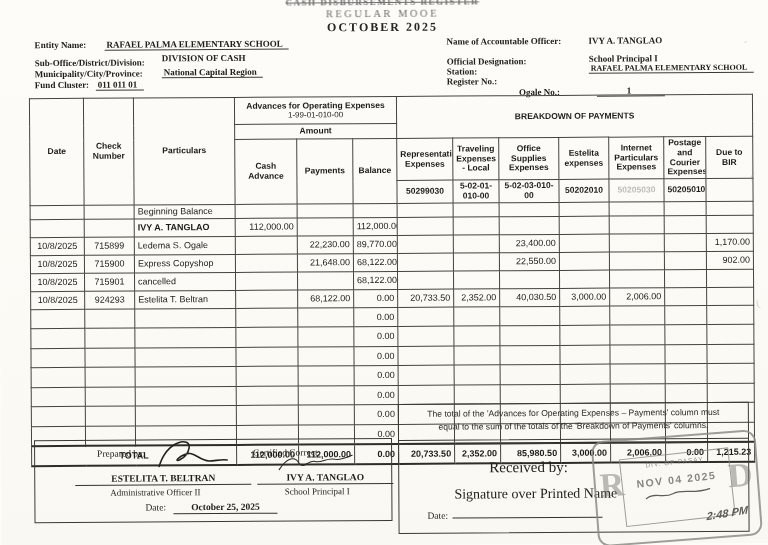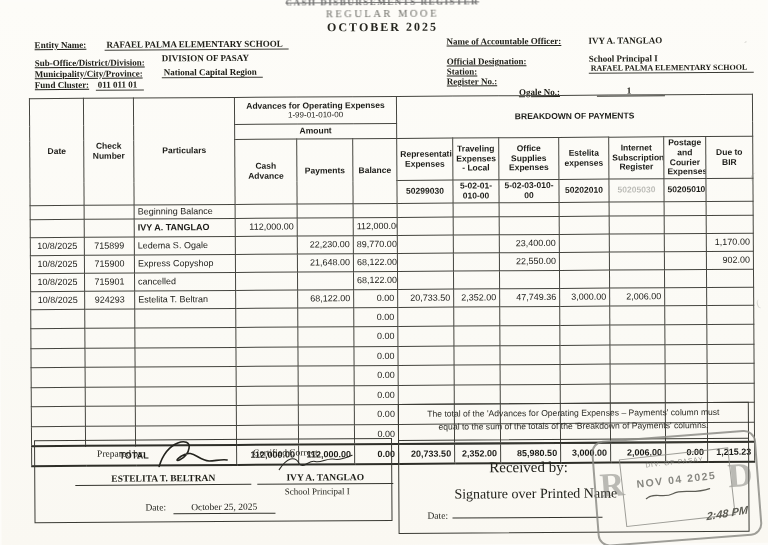--- a/index.html
+++ b/index.html
@@ -10,21 +10,21 @@
 
   
   .title-faded{position:absolute;top:-3px;left:0;width:100%;text-align:center;
       font-weight:bold;font-size:9px;letter-spacing:1.5px;color:#6f6f6f;
       text-decoration:line-through;filter:blur(0.7px);}
   .subtitle{position:absolute;top:8px;left:0;width:100%;text-align:center;
       font-size:10.5px;letter-spacing:2.5px;color:#70706a;filter:blur(0.4px);}
   .period{position:absolute;top:20px;left:0;width:100%;text-align:center;
       font-weight:bold;font-size:12px;letter-spacing:2px;color:#26261f;}
 
-  .lbl{position:absolute;font-weight:bold;font-size:9px;color:#22221c;white-space:nowrap;text-decoration:underline;}
+  .lbl{position:absolute;font-weight:bold;font-size:9px;color:#22221c;white-space:nowrap;}
   .val{position:absolute;font-weight:bold;font-size:9px;color:#21211a;white-space:nowrap;}
   .u{border-bottom:1px solid #3b3b35;padding:0 6px 0 2px;}
 
   
   table.reg{position:absolute;left:30px;top:96px;width:718px;border-collapse:collapse;
       table-layout:fixed;font-family:"Liberation Sans", sans-serif;}
   table.reg th, table.reg td{border:1px solid #45453f;padding:1px 3px;
       color:#1c1c18;overflow:hidden;}
   table.reg thead th{font-weight:bold;text-align:center;font-size:8.5px;line-height:1.15;}
   th.bd-name{font-size:7.6px;font-weight:bold;}
@@ -52,21 +52,21 @@
   .prep-box{position:absolute;left:33px;top:438px;width:356px;height:81px;
       border:1.5px solid #3a3a34;}
   .recv-box{position:absolute;left:397px;top:440px;width:349px;height:92px;
       border:1.5px solid #3a3a34;}
   .sig-label{position:absolute;font-size:9.5px;color:#22221c;}
   .sig-name{position:absolute;font-weight:bold;font-size:9.5px;color:#1d1d17;
       border-bottom:1.3px solid #33332d;text-align:center;padding:0 8px 1px 8px;}
   .sig-title{position:absolute;font-size:9px;color:#26261f;text-align:center;}
   .sig-svg{position:absolute;}
   .date-line{position:absolute;font-size:9.5px;color:#22221c;}
-  .date-val{font-weight:normal;border-bottom:1.2px solid #33332d;padding:0 18px 1px 18px;}
+  .date-val{font-weight:bold;border-bottom:1.2px solid #33332d;padding:0 18px 1px 18px;}
   .recv-label{position:absolute;left:90px;top:7px;font-size:15px;color:#22221c;margin-top:12px;}
   .sig-caption{position:absolute;left:55px;top:46px;font-size:14px;color:#22221c;}
   .recv-date{position:absolute;left:28px;top:70px;font-size:9.5px;color:#22221c;}
   .recv-date-ul{display:inline-block;width:150px;border-bottom:1.2px solid #33332d;}
 
   
   .stamp{position:absolute;left:195px;top:-4px;width:165px;height:106px;
       transform:rotate(-4deg);opacity:.82;}
   .stamp-outer{position:absolute;inset:0;border:2px solid #8a8a84;border-radius:12px;}
   .stamp-R,.stamp-D{position:absolute;font-family:"Liberation Serif",serif;
@@ -87,21 +87,21 @@
 
 <div class="sheet">
 
   <div class="title-faded">CASH DISBURSEMENTS REGISTER</div>
   <div class="subtitle">REGULAR MOOE</div>
   <div class="period">OCTOBER  2025</div>
 
   <span class="lbl" style="left:36px;top:38px">Entity Name:</span>
   <span class="val u" style="left:106px;top:38px">RAFAEL PALMA ELEMENTARY SCHOOL</span>
   <span class="lbl" style="left:36px;top:56px">Sub-Office/District/Division:</span>
-  <span class="val" style="left:163px;top:52px">DIVISION OF PASAY</span>
+  <span class="val" style="left:163px;top:52px">DIVISION OF CASH</span>
   <span class="lbl" style="left:36px;top:67px">Municipality/City/Province:</span>
   <span class="val u" style="left:163px;top:66px">National Capital Region</span>
   <span class="lbl" style="left:36px;top:78px">Fund Cluster:</span>
   <span class="val u" style="left:97px;top:78px">011 011 01</span>
 
   <span class="lbl" style="left:448px;top:37px">Name of Accountable Officer:</span>
   <span class="val" style="left:590px;top:37px">IVY A. TANGLAO</span>
   <span class="lbl" style="left:448px;top:57px">Official Designation:</span>
   <span class="val" style="left:590px;top:55px">School Principal I</span>
   <span class="lbl" style="left:448px;top:67px">Station:</span>
@@ -141,21 +141,21 @@
         <th colspan="3" style="height:12px">Amount</th>
       </tr>
       <tr id="bd-names" style="height:27px">
         <th rowspan="2">Cash Advance</th>
         <th rowspan="2">Payments</th>
         <th rowspan="2">Balance</th>
       <th class="bd-name">Representation Expenses</th>
           <th class="bd-name">Traveling Expenses - Local</th>
           <th class="bd-name">Office Supplies Expenses</th>
           <th class="bd-name">Estelita expenses</th>
-          <th class="bd-name">Internet Subscription Register</th>
+          <th class="bd-name">Internet Particulars Expenses</th>
           <th class="bd-name">Postage and Courier Expenses</th>
           <th class="bd-name">Due to BIR</th>
         </tr>
       <tr id="bd-codes" style="height:18px">
           <th class="bd-code">50299030</th>
           <th class="bd-code">5-02-01-010-00</th>
           <th class="bd-code">5-02-03-010-00</th>
           <th class="bd-code">50202010</th>
           <th class="bd-code faded">50205030</th>
           <th class="bd-code">50205010</th>
@@ -240,21 +240,21 @@
         </tr>
         <tr>
           <td class="c-date">10/8/2025</td>
           <td class="c-check">924293</td>
           <td class="c-particulars">Estelita T. Beltran</td>
           <td class="c-cash_advance"></td>
           <td class="c-payments">68,122.00</td>
           <td class="c-balance">0.00</td>
           <td class="c-representation">20,733.50</td>
           <td class="c-traveling">2,352.00</td>
-          <td class="c-office_supplies">47,749.36</td>
+          <td class="c-office_supplies">40,030.50</td>
           <td class="c-training">3,000.00</td>
           <td class="c-internet">2,006.00</td>
           <td class="c-postage"></td>
           <td class="c-due_to_bir"></td>
         </tr>
         <tr class="empty">
           <td class="c-date"></td>
           <td class="c-check"></td>
           <td class="c-particulars"></td>
           <td class="c-cash_advance"></td>
@@ -380,20 +380,21 @@
     <div>The total of the 'Advances for Operating Expenses – Payments' column must</div>
     <div>equal to the sum of the totals of the 'Breakdown of Payments' columns.</div>
   </div>
 
   <div class="prep-box">
     <span class="sig-label" style="left:62px;top:8px">Prepared by:</span>
     <svg class="sig-svg" style="left:112px;top:-6px" width="90" height="40" viewBox="0 0 90 40">
       <path d="M12 32 C 20 6, 44 2, 42 14 C 40 26, 22 30, 34 22 C 46 14, 50 26, 62 27 C 68 27, 74 25, 80 26" fill="none" stroke="#23231d" stroke-width="1.6" stroke-linecap="round"></path>
     </svg>
     <span class="sig-name" style="left:40px;top:33px;width:160px">ESTELITA T. BELTRAN</span>
+    <span class="sig-title" style="left:40px;top:47px;width:160px">Administrative Officer II</span>
 
     <span class="sig-label" style="left:218px;top:8px">Certified Correct:</span>
     <svg class="sig-svg" style="left:240px;top:12px" width="80" height="22" viewBox="0 0 80 22">
       <path d="M4 18 C 12 6, 20 4, 24 12 C 28 18, 34 8, 40 10 C 46 12, 52 6, 60 8 C 66 9, 72 6, 77 4" fill="none" stroke="#2a2a24" stroke-width="1.1" stroke-linecap="round"></path>
     </svg>
     <span class="sig-name" style="left:222px;top:33px;width:120px">IVY A. TANGLAO</span>
     <span class="sig-title" style="left:222px;top:47px;width:120px">School Principal I</span>
 
     <span class="date-line" style="left:110px;top:62px">
       <span>Date:</span>

